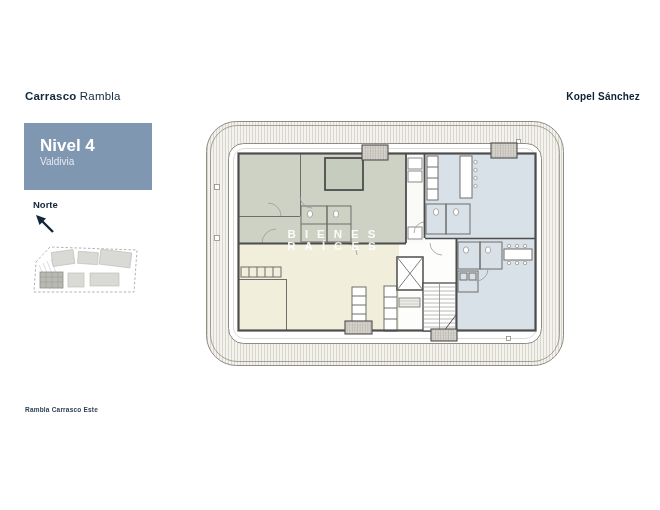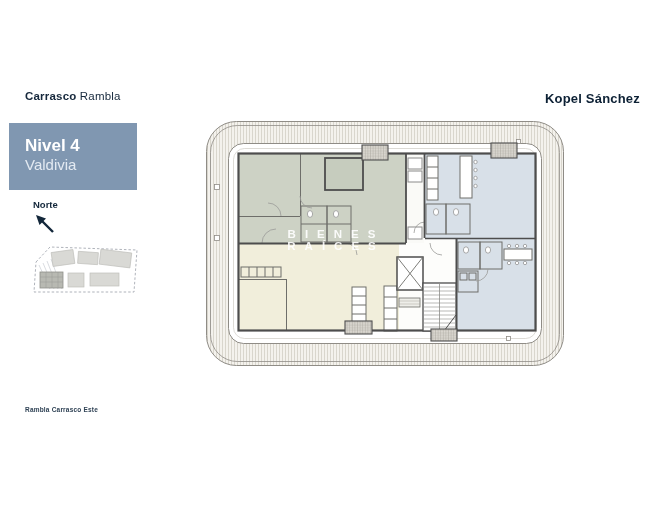--- a/index.html
+++ b/index.html
@@ -3,27 +3,27 @@
 <meta charset="utf-8">
 <style>
   html,body{margin:0;padding:0;background:#ffffff;}
   body{width:660px;height:510px;position:relative;overflow:hidden;
        font-family:"Liberation Sans", sans-serif;color:#16283c;}
   .abs{position:absolute;}
 
   
   .project-logo{left:25px;top:90px;font-size:11.5px;letter-spacing:.2px;}
   .project-logo .bold{font-weight:bold;}
-  .brand-logo{right:20px;top:91px;font-size:13px;font-weight:bold;color:#0d2135;letter-spacing:.2px;margin-left:32px;}
-
-  
-  .level-card{left:9px;top:123px;width:128px;height:67px;background:#8097b1;
+  .brand-logo{right:20px;top:91px;font-size:10px;font-weight:bold;color:#0d2135;letter-spacing:.2px;margin-left:32px;}
+
+  
+  .level-card{left:24px;top:123px;width:128px;height:67px;background:#8097b1;
               box-sizing:border-box;padding:13px 0 0 16px;}
   .level-card .title{font-size:17px;font-weight:bold;color:#ffffff;line-height:1.15;}
-  .level-card .subtitle{font-size:15px;color:#e3eaf2;line-height:1.25;}
+  .level-card .subtitle{font-size:10px;color:#e3eaf2;line-height:1.25;}
 
   
   .compass-label{left:33px;top:199px;font-size:9.5px;font-weight:bold;color:#13273a;}
   .compass-arrow{left:32px;top:211px;}
 
   
   .site-plan{left:28px;top:241px;}
 
   
   .plan-svg{left:0;top:0;}

